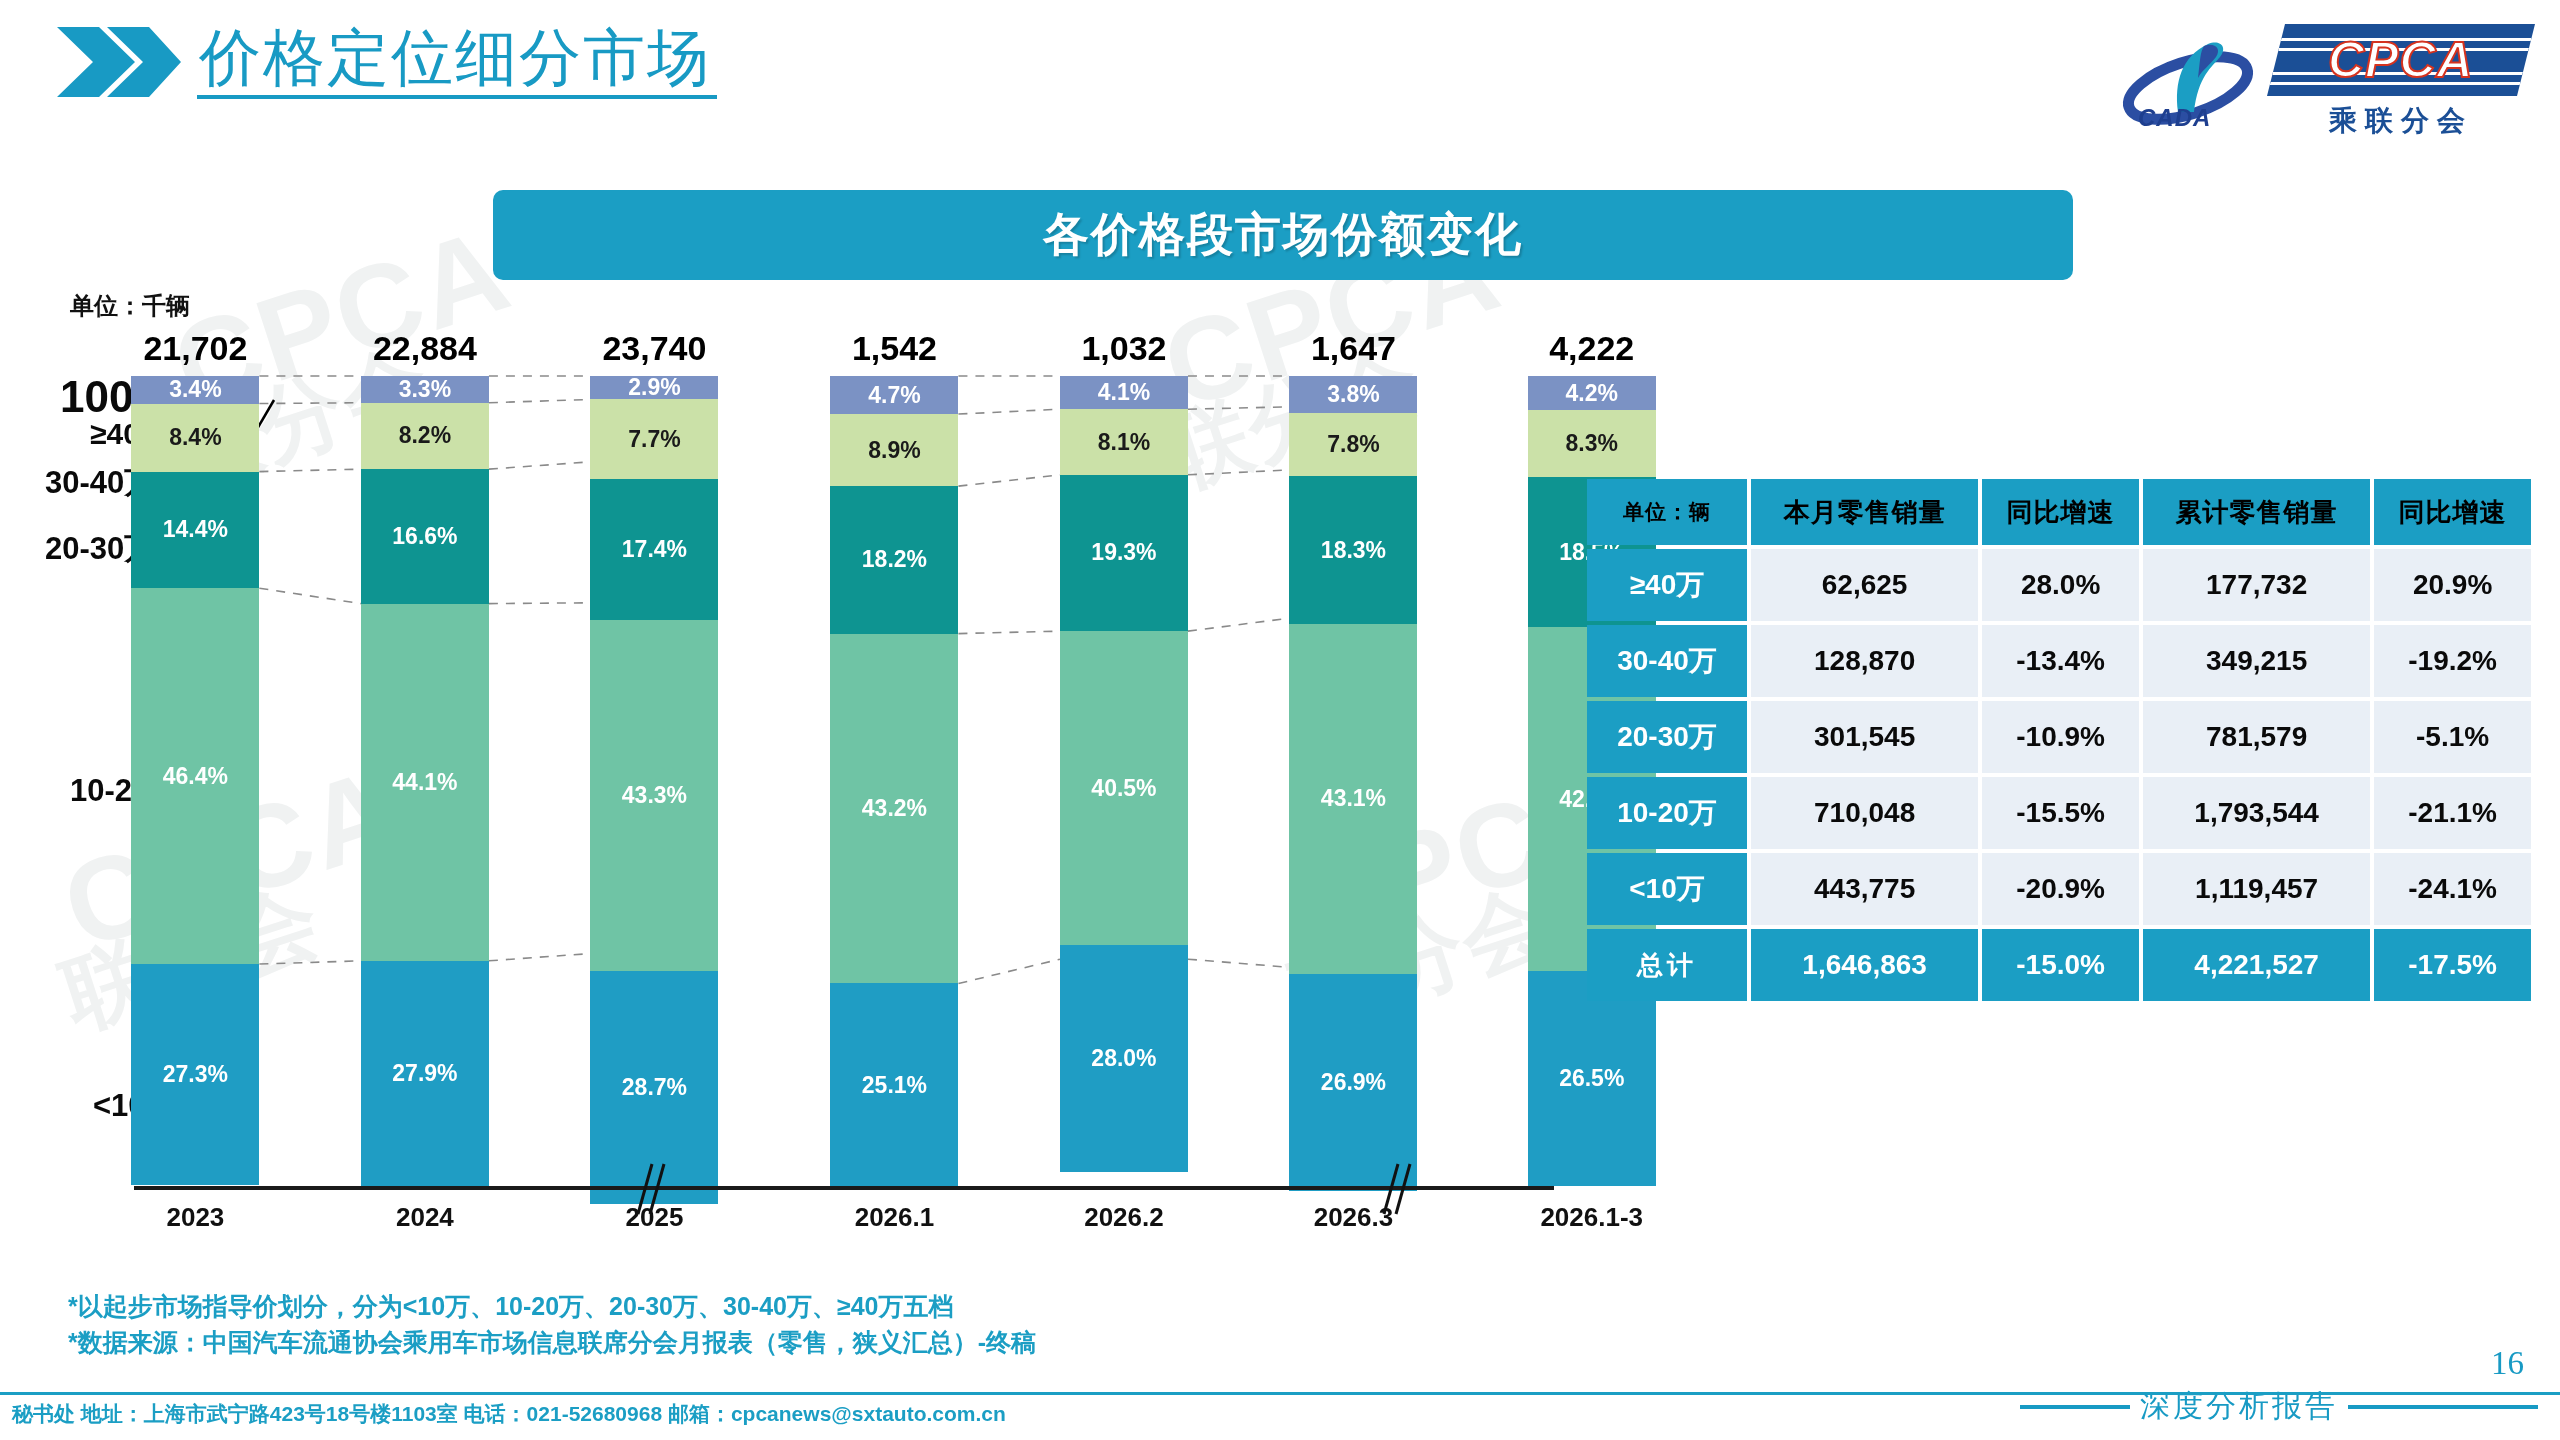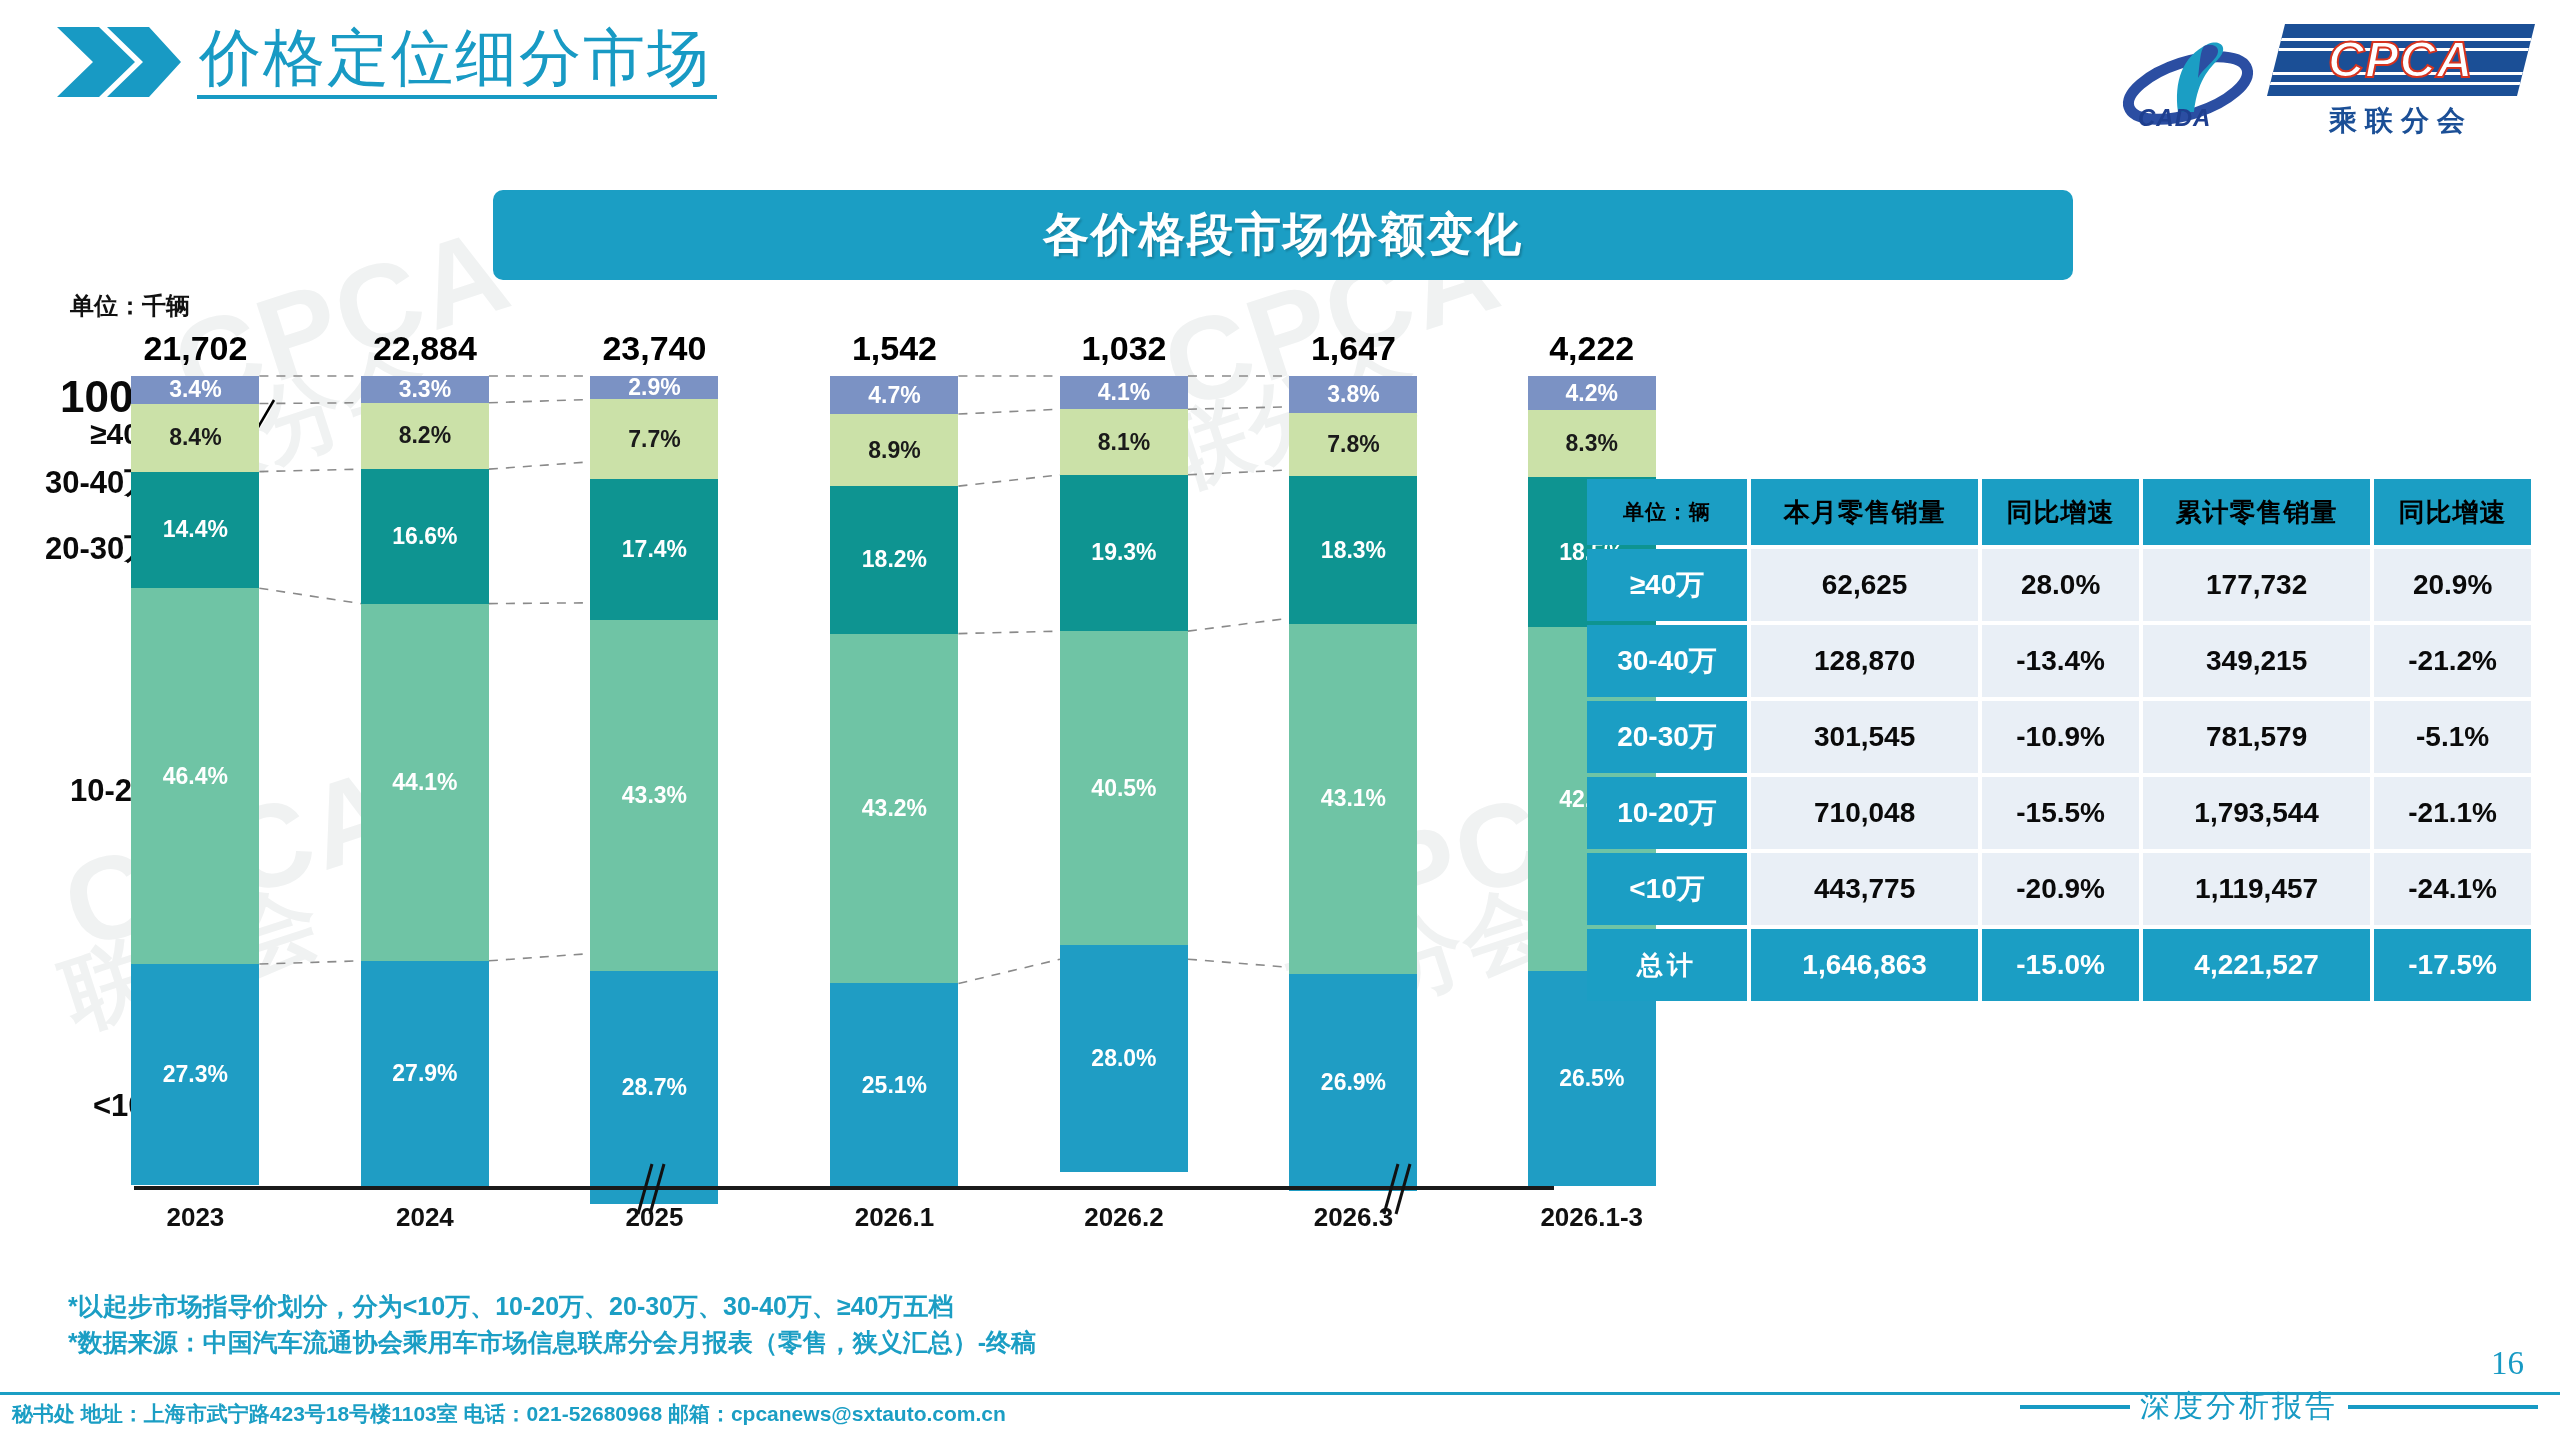--- a/index.html
+++ b/index.html
@@ -353,21 +353,21 @@
           <td class="val">62,625</td>
           <td class="val">28.0%</td>
           <td class="val">177,732</td>
           <td class="val">20.9%</td>
         </tr>
         <tr>
           <td class="row-head">30-40万</td>
           <td class="val">128,870</td>
           <td class="val">-13.4%</td>
           <td class="val">349,215</td>
-          <td class="val">-21.2%</td>
+          <td class="val">-19.2%</td>
         </tr>
         <tr>
           <td class="row-head">20-30万</td>
           <td class="val">301,545</td>
           <td class="val">-10.9%</td>
           <td class="val">781,579</td>
           <td class="val">-5.1%</td>
         </tr>
         <tr>
           <td class="row-head">10-20万</td>

